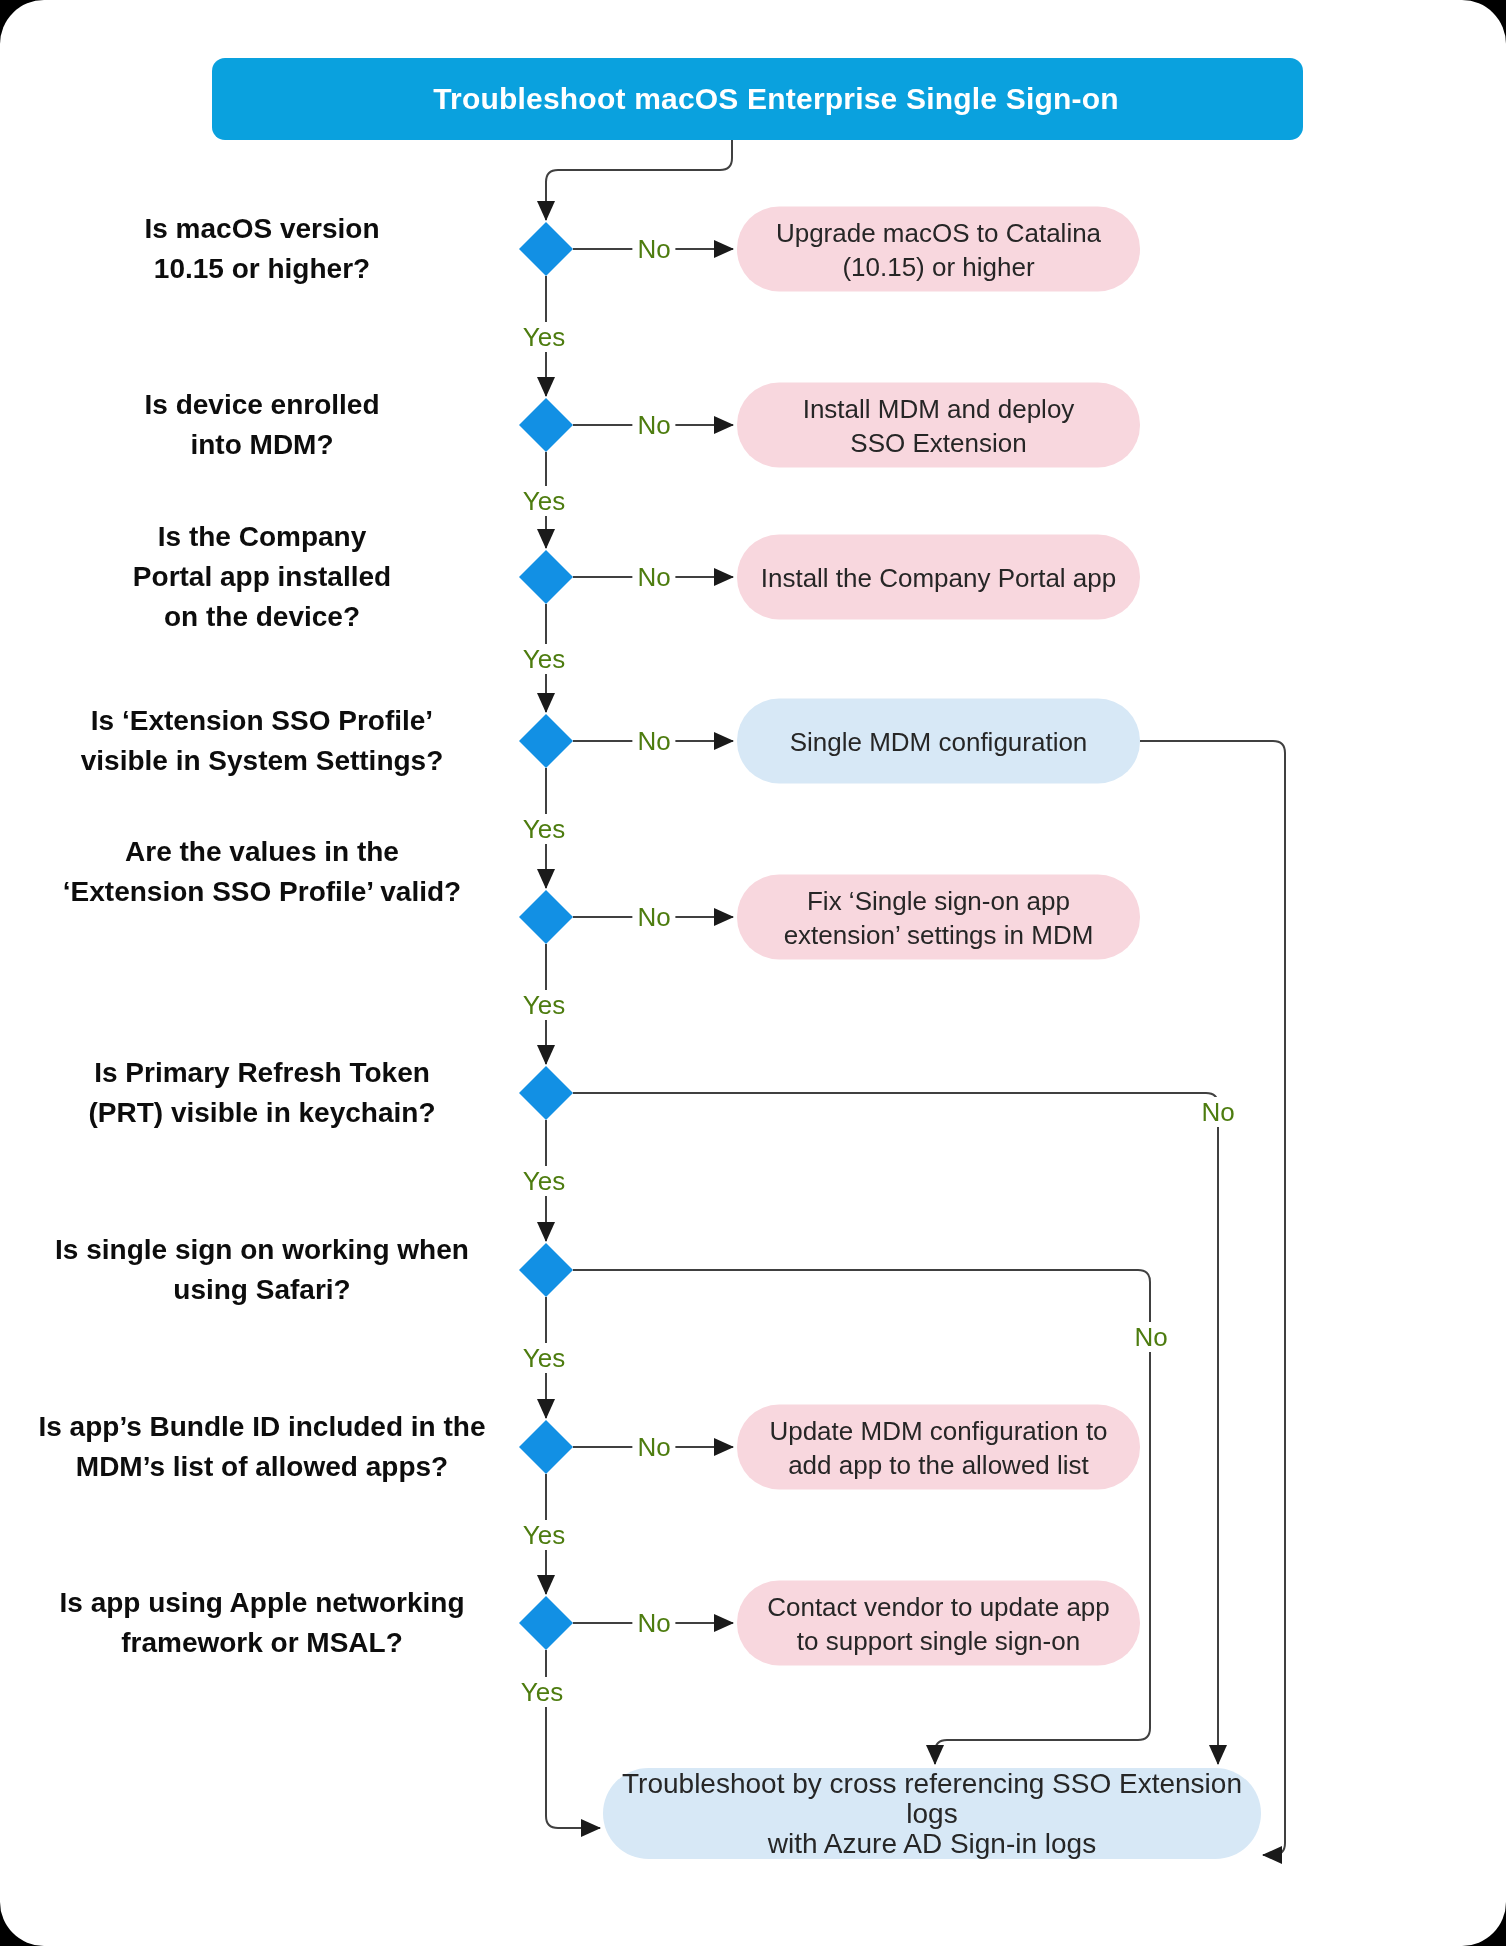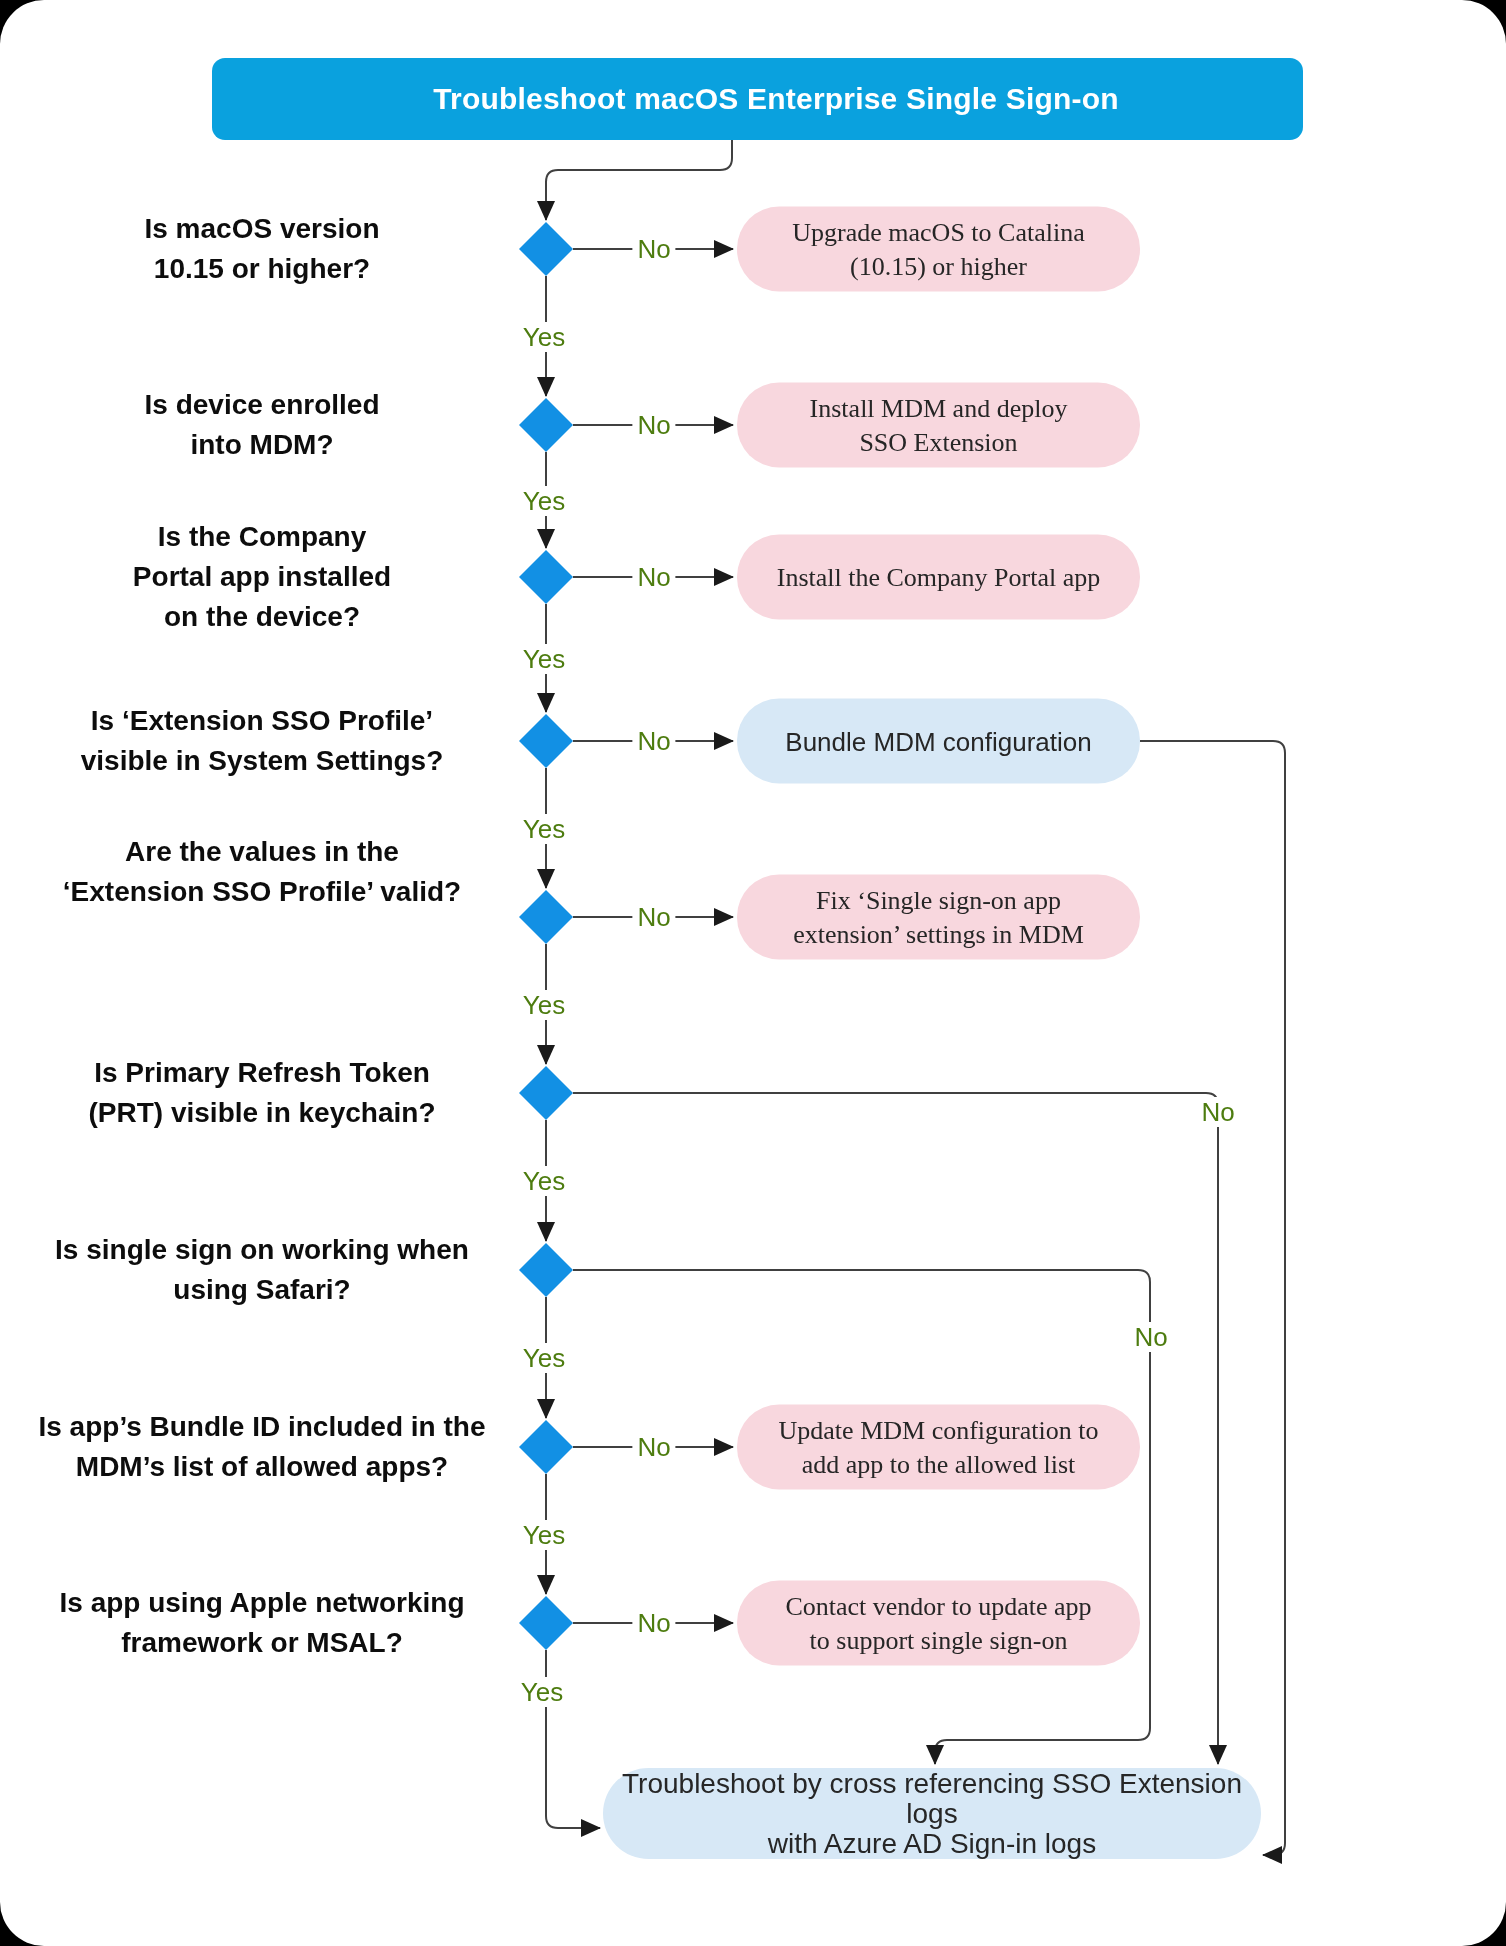--- a/index.html
+++ b/index.html
@@ -24,21 +24,21 @@
     text-align:center;white-space:pre-line;
     font-size:28px;font-weight:bold;line-height:40px;color:#0d0d0d;
     width:470px;
   }
   .action{
     position:absolute;left:737px;width:403px;height:85px;transform:translateY(-50%);
     border-radius:42px;
     display:flex;align-items:center;justify-content:center;text-align:center;
     white-space:pre-line;font-size:26px;line-height:34px;color:#262626;
   }
-  .action.pink{background:var(--action-pink,#f8d7de);font-family:Liberation Serif, serif;}
+  .action.pink{background:var(--action-pink,#f8d7de);}
   .action.blue{background:var(--action-blue,#d7e8f6);}
   .final{
     position:absolute;left:603px;top:1768px;width:658px;height:91px;
     border-radius:58px;background:var(--action-blue,#d7e8f6);
     display:flex;align-items:center;justify-content:center;text-align:center;
     white-space:pre-line;font-size:28px;line-height:30px;color:#262626;
   }
   .lbl{
     position:absolute;transform:translate(-50%,-50%);
     background:#fff;padding:0 5px;
@@ -118,21 +118,21 @@
   <div class="q" style="top:1447px">Is app’s Bundle ID included in the
 MDM’s list of allowed apps?</div>
   <div class="q" style="top:1623px">Is app using Apple networking
 framework or MSAL?</div>
 
   <div class="action pink" style="top:249px">Upgrade macOS to Catalina
 (10.15) or higher</div>
   <div class="action pink" style="top:425px">Install MDM and deploy
 SSO Extension</div>
   <div class="action pink" style="top:577px">Install the Company Portal app</div>
-  <div class="action blue" style="top:741px">Bundle MDM configuration</div>
+  <div class="action blue" style="top:741px">Single MDM configuration</div>
   <div class="action pink" style="top:917px">Fix ‘Single sign-on app
 extension’ settings in MDM</div>
   <div class="action pink" style="top:1447px">Update MDM configuration to
 add app to the allowed list</div>
   <div class="action pink" style="top:1623px">Contact vendor to update app
 to support single sign-on</div>
 
   <div class="final">Troubleshoot by cross referencing SSO Extension logs
 with Azure AD Sign-in logs</div>
 

